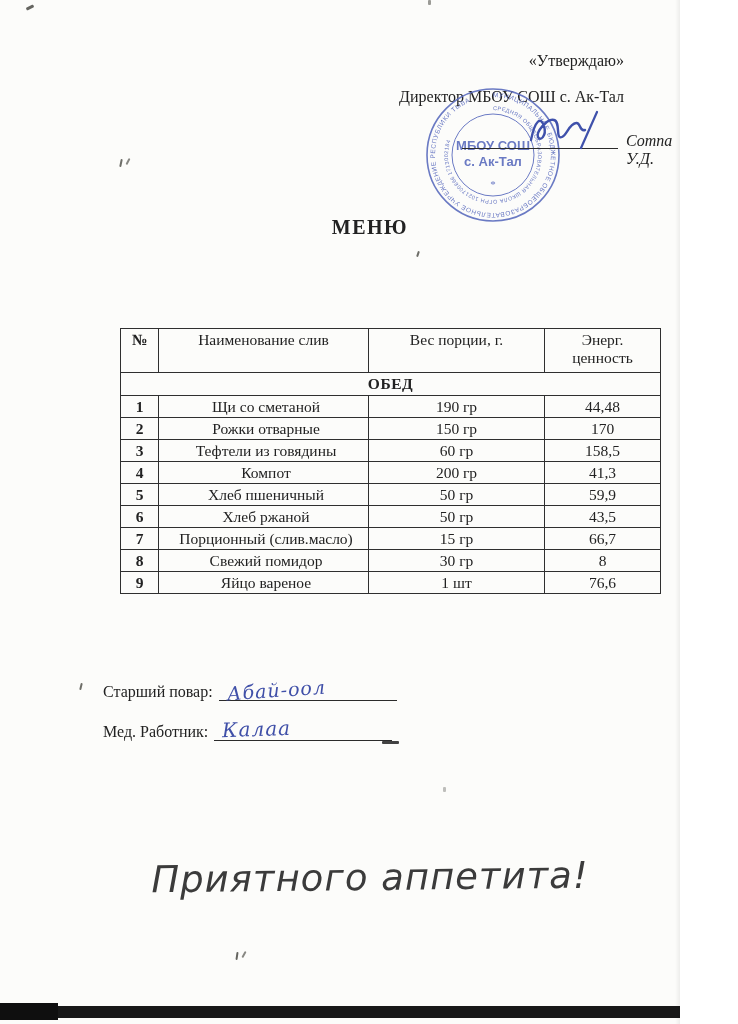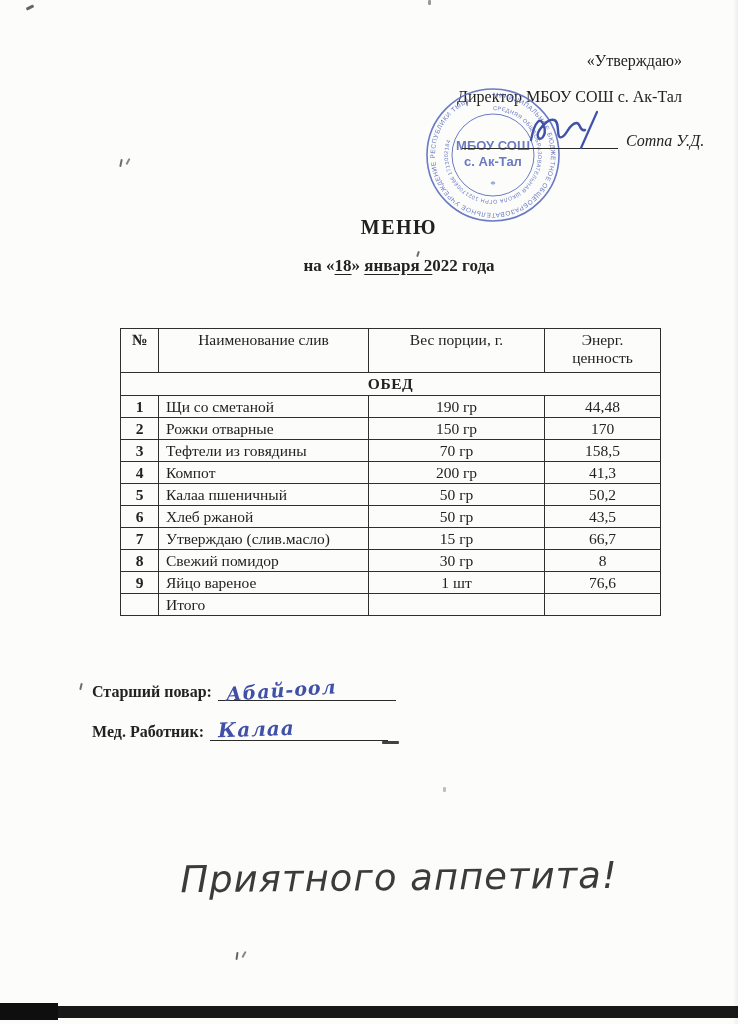--- a/index.html
+++ b/index.html
@@ -1,17 +1,17 @@
 <!DOCTYPE html>
 <html><head>
 <meta charset="utf-8">
 <style>
   html,body { margin:0; padding:0; }
   .page {
-    position:relative; width:738px; height:1024px;
+    position:relative; width:680px; height:1024px;
     background:#fcfcfa; overflow:hidden;
     font-family:"Liberation Serif", serif; color:#222;
   }
   
   .approve   { position:absolute; top:52px;  right:56px; font-size:16px; }
   .director  { position:absolute; top:88px;  right:56px; font-size:16px; }
   .stamp     { position:absolute; left:424px; top:86px; width:138px; height:138px; opacity:.9; z-index:1; }
   .sig-underline { position:absolute; left:462px; top:128px; width:156px; height:20px;
                    border-bottom:1.5px solid #2b2b2b; z-index:2; }
   .scribble  { position:absolute; left:527px; top:108px; width:96px; height:44px; z-index:3; }
@@ -23,26 +23,26 @@
   .date  { top:256px; font-size:17px; font-weight:bold; }
   .u { text-decoration:underline; text-underline-offset:3px; }
 
   
   .menu { position:absolute; left:120px; top:328px; width:540px; border-collapse:collapse;
           font-size:15.5px; table-layout:fixed; }
   .menu th, .menu td { border:1.6px solid #2f2f2f; overflow:hidden; white-space:nowrap; }
   .menu th { font-weight:normal; vertical-align:top; padding:2px 2px 0 2px; height:41px; text-align:center; }
   .menu th.num { font-weight:bold; }
   .menu td { height:21px; text-align:center; padding:0 2px; }
-  .menu td.nm { text-align:left; padding-left:7px; }
+  .menu td.nm { text-align:center; padding-left:7px; }
   .menu td.num { font-weight:bold; }
   .menu tr.section td { font-weight:bold; height:22px; letter-spacing:.5px; }
 
   
-  .sig-row { position:absolute; left:92px; font-size:16px;font-weight:bold; }
+  .sig-row { position:absolute; left:103px; font-size:16px; }
   .chef { top:680px; }
   .med  { top:720px;text-align:center; }
   .slot { display:inline-block; width:178px; height:20px; margin-left:6px;
           border-bottom:1.5px solid #2b2b2b; position:relative; vertical-align:bottom; }
   .hand { position:absolute; left:8px; bottom:-1px; font-family:"DejaVu Serif", serif;
           font-style:italic; color:#4050a8; font-size:19px; letter-spacing:1px;
           transform:rotate(-4deg); white-space:nowrap; }
   .med .hand { font-size:20px; transform:rotate(-2deg); }
 
   
@@ -108,22 +108,20 @@
 
   <svg class="scribble" viewBox="0 0 96 44">
     <path d="M4,32 C8,12 14,8 17,18 C20,28 13,34 11,29 C9,24 20,10 27,12 C34,14 28,32 35,29 C40,27 42,16 49,15 C54,14 52,24 58,22" stroke="#3f51ab" stroke-width="2.4" fill="none" stroke-linecap="round"></path>
     <path d="M70,4 L54,40" stroke="#3f51ab" stroke-width="2.2" fill="none" stroke-linecap="round"></path>
   </svg>
 
   <div class="director-name">Сотпа У.Д.</div>
 
   <div class="center-col title">МЕНЮ</div>
 
-  <div class="center-col date"><span>на «</span><span class="u">18</span><span>» </span><span class="u">января 2</span><span>022 года</span>
-  </div>
 
   <table class="menu">
     <colgroup>
         <col style="width:38px">
         <col style="width:210px">
         <col style="width:176px">
         <col style="width:116px">
       </colgroup>
     <tbody>
         <tr>
@@ -146,65 +144,59 @@
         </tr>
     <tr>
           <td class="num">2</td>
           <td class="nm">Рожки отварные</td>
           <td>150 гр</td>
           <td>170</td>
         </tr>
     <tr>
           <td class="num">3</td>
           <td class="nm">Тефтели из говядины</td>
-          <td>70 гр</td>
+          <td>60 гр</td>
           <td>158,5</td>
         </tr>
     <tr>
           <td class="num">4</td>
           <td class="nm">Компот</td>
           <td>200 гр</td>
           <td>41,3</td>
         </tr>
     <tr>
           <td class="num">5</td>
-          <td class="nm">Калаа пшеничный</td>
+          <td class="nm">Хлеб пшеничный</td>
           <td>50 гр</td>
-          <td>50,2</td>
+          <td>59,9</td>
         </tr>
     <tr>
           <td class="num">6</td>
           <td class="nm">Хлеб ржаной</td>
           <td>50 гр</td>
           <td>43,5</td>
         </tr>
     <tr>
           <td class="num">7</td>
-          <td class="nm">Утверждаю (слив.масло)</td>
+          <td class="nm">Порционный (слив.масло)</td>
           <td>15 гр</td>
           <td>66,7</td>
         </tr>
     <tr>
           <td class="num">8</td>
           <td class="nm">Свежий помидор</td>
           <td>30 гр</td>
           <td>8</td>
         </tr>
     <tr>
           <td class="num">9</td>
           <td class="nm">Яйцо вареное</td>
           <td>1 шт</td>
           <td>76,6</td>
         </tr>
-    <tr>
-          <td class="num"></td>
-          <td class="nm">Итого</td>
-          <td></td>
-          <td></td>
-        </tr>
   </tbody>
     </table>
 
   <div class="sig-row chef">
     <span>Старший повар:</span><span class="slot"><span class="hand">Абай-оол</span></span>
   </div>
 
   <div class="sig-row med">
     <span>Мед. Работник:</span><span class="slot"><span class="hand">Калаа</span></span>
   </div>

